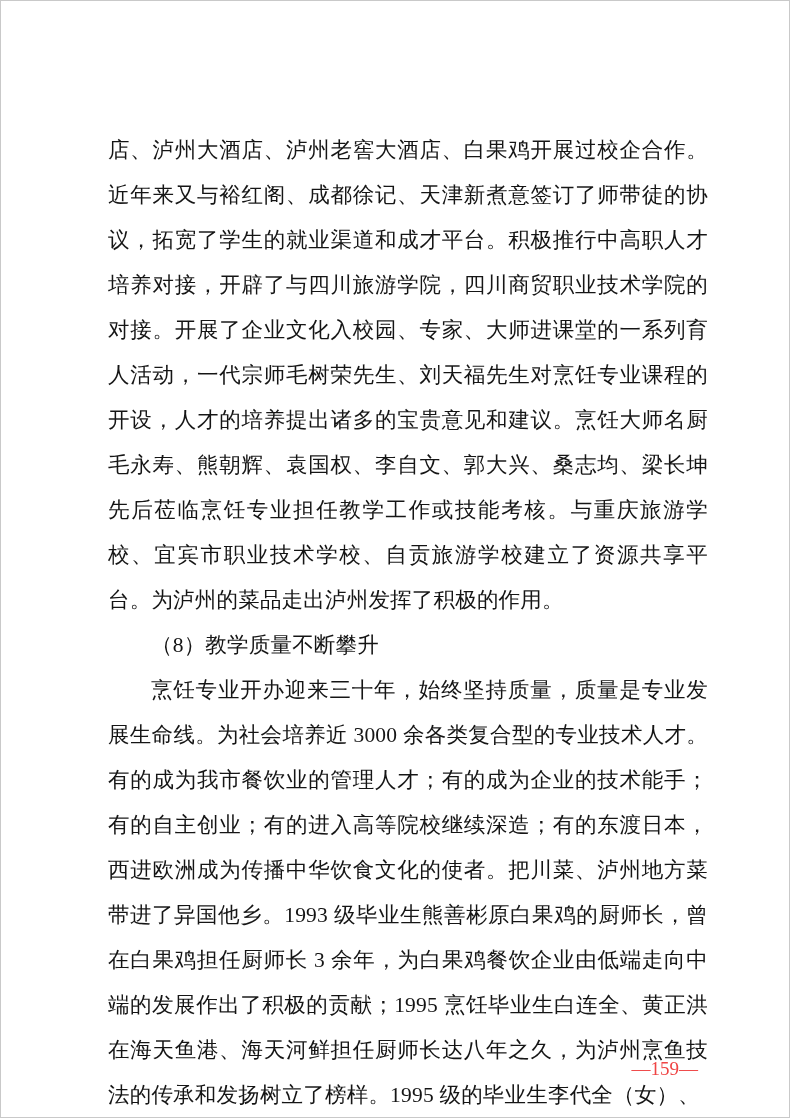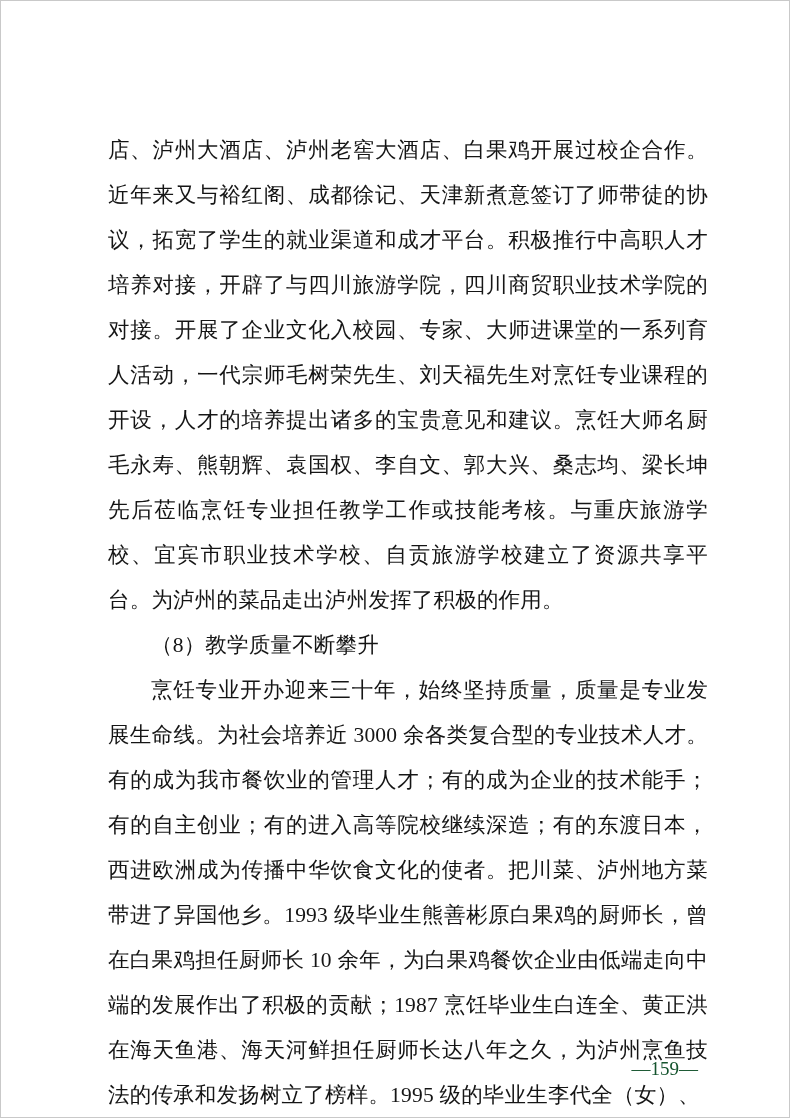--- a/index.html
+++ b/index.html
@@ -47,31 +47,31 @@
     font-family: "Liberation Serif", "DejaVu Serif", serif;
   }
   .para.indent {
     text-indent: 2em;
   }
   .footer {
     position: absolute;
     right: 92px;
     bottom: 38px;
     font-size: 19px;
-    color: #14532d;
+    color: #ef4444;
     font-family: "Liberation Serif", "DejaVu Serif", serif;
     margin-left: 40px;
   }
 </style>
 </head>
 <body>
 
 <div class="page">
   <div class="page-border"></div>
 
   <div class="content">
     <p class="para">店、泸州大酒店、泸州老窖大酒店、白果鸡开展过校企合作。近年来又与裕红阁、成都徐记、天津新煮意签订了师带徒的协议，拓宽了学生的就业渠道和成才平台。积极推行中高职人才培养对接，开辟了与四川旅游学院，四川商贸职业技术学院的对接。开展了企业文化入校园、专家、大师进课堂的一系列育人活动，一代宗师毛树荣先生、刘天福先生对烹饪专业课程的开设，人才的培养提出诸多的宝贵意见和建议。烹饪大师名厨毛永寿、熊朝辉、袁国权、李自文、郭大兴、桑志均、梁长坤先后莅临烹饪专业担任教学工作或技能考核。与重庆旅游学校、宜宾市职业技术学校、自贡旅游学校建立了资源共享平台。为泸州的菜品走出泸州发挥了积极的作用。</p>
     <p class="para indent">（8）教学质量不断攀升</p>
-    <p class="para indent">烹饪专业开办迎来三十年，始终坚持质量，质量是专业发展生命线。为社会培养近 3000 余各类复合型的专业技术人才。有的成为我市餐饮业的管理人才；有的成为企业的技术能手；有的自主创业；有的进入高等院校继续深造；有的东渡日本，西进欧洲成为传播中华饮食文化的使者。把川菜、泸州地方菜带进了异国他乡。1993 级毕业生熊善彬原白果鸡的厨师长，曾在白果鸡担任厨师长 10 余年，为白果鸡餐饮企业由低端走向中端的发展作出了积极的贡献；1987 烹饪毕业生白连全、黄正洪在海天鱼港、海天河鲜担任厨师长达八年之久，为泸州烹鱼技法的传承和发扬树立了榜样。1995 级的毕业生李代全（女）、</p>
+    <p class="para indent">烹饪专业开办迎来三十年，始终坚持质量，质量是专业发展生命线。为社会培养近 3000 余各类复合型的专业技术人才。有的成为我市餐饮业的管理人才；有的成为企业的技术能手；有的自主创业；有的进入高等院校继续深造；有的东渡日本，西进欧洲成为传播中华饮食文化的使者。把川菜、泸州地方菜带进了异国他乡。1993 级毕业生熊善彬原白果鸡的厨师长，曾在白果鸡担任厨师长 3 余年，为白果鸡餐饮企业由低端走向中端的发展作出了积极的贡献；1995 烹饪毕业生白连全、黄正洪在海天鱼港、海天河鲜担任厨师长达八年之久，为泸州烹鱼技法的传承和发扬树立了榜样。1995 级的毕业生李代全（女）、</p>
   </div>
 
   <div class="footer">—159—</div>
 </div>
 
 </body></html>

